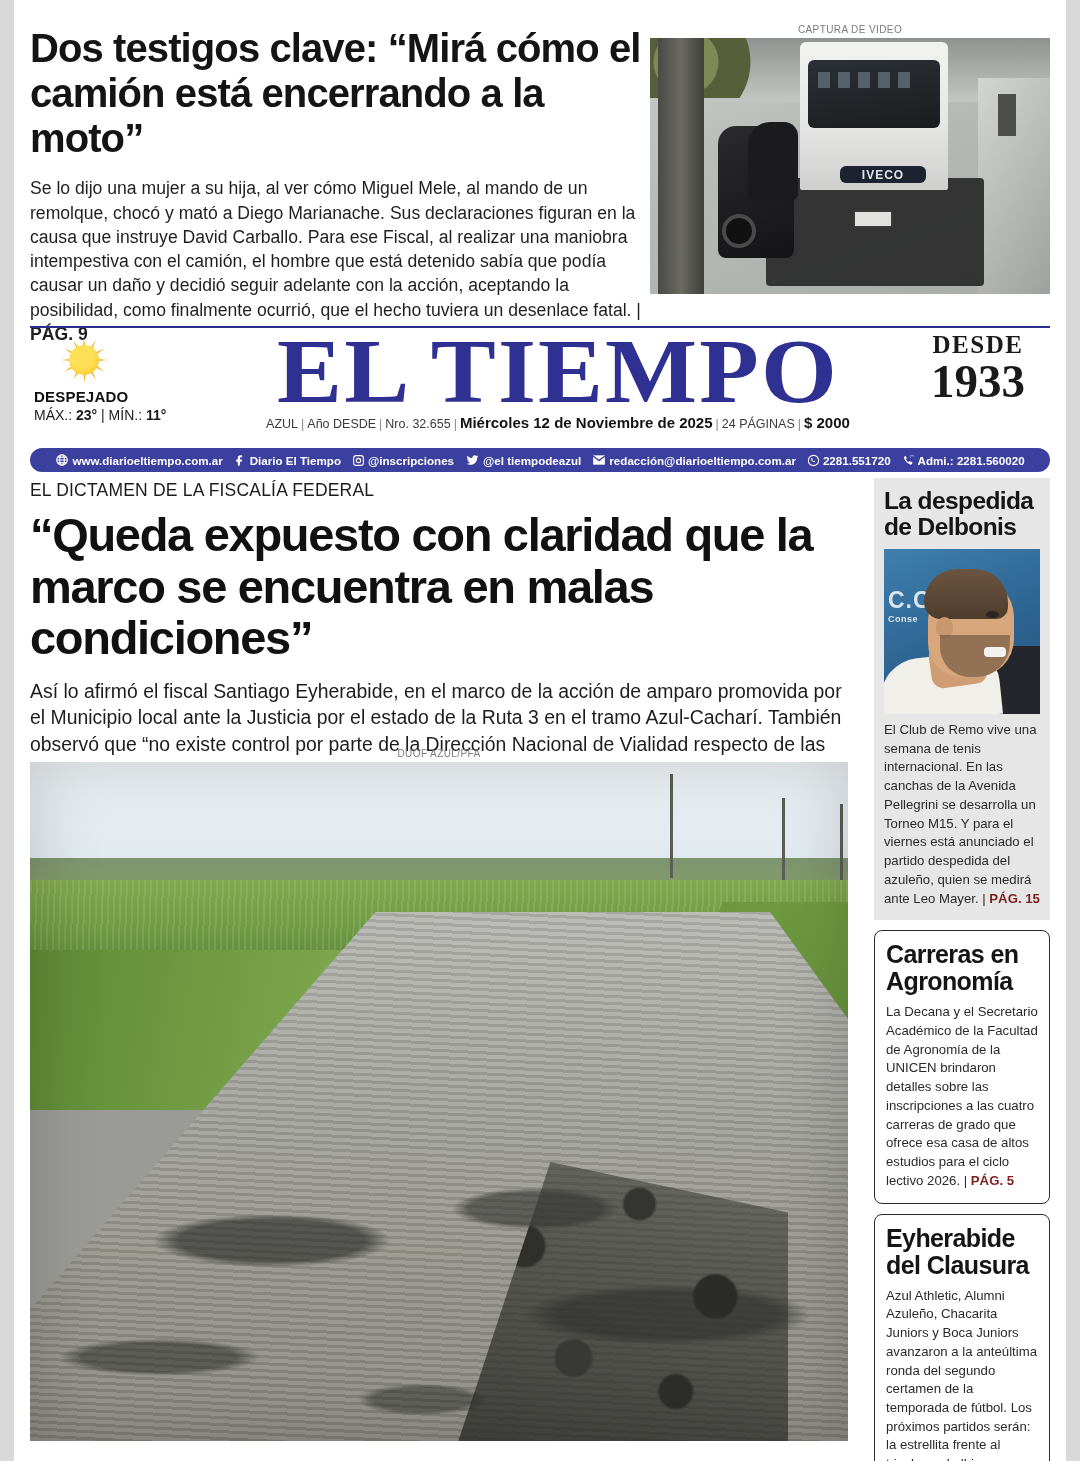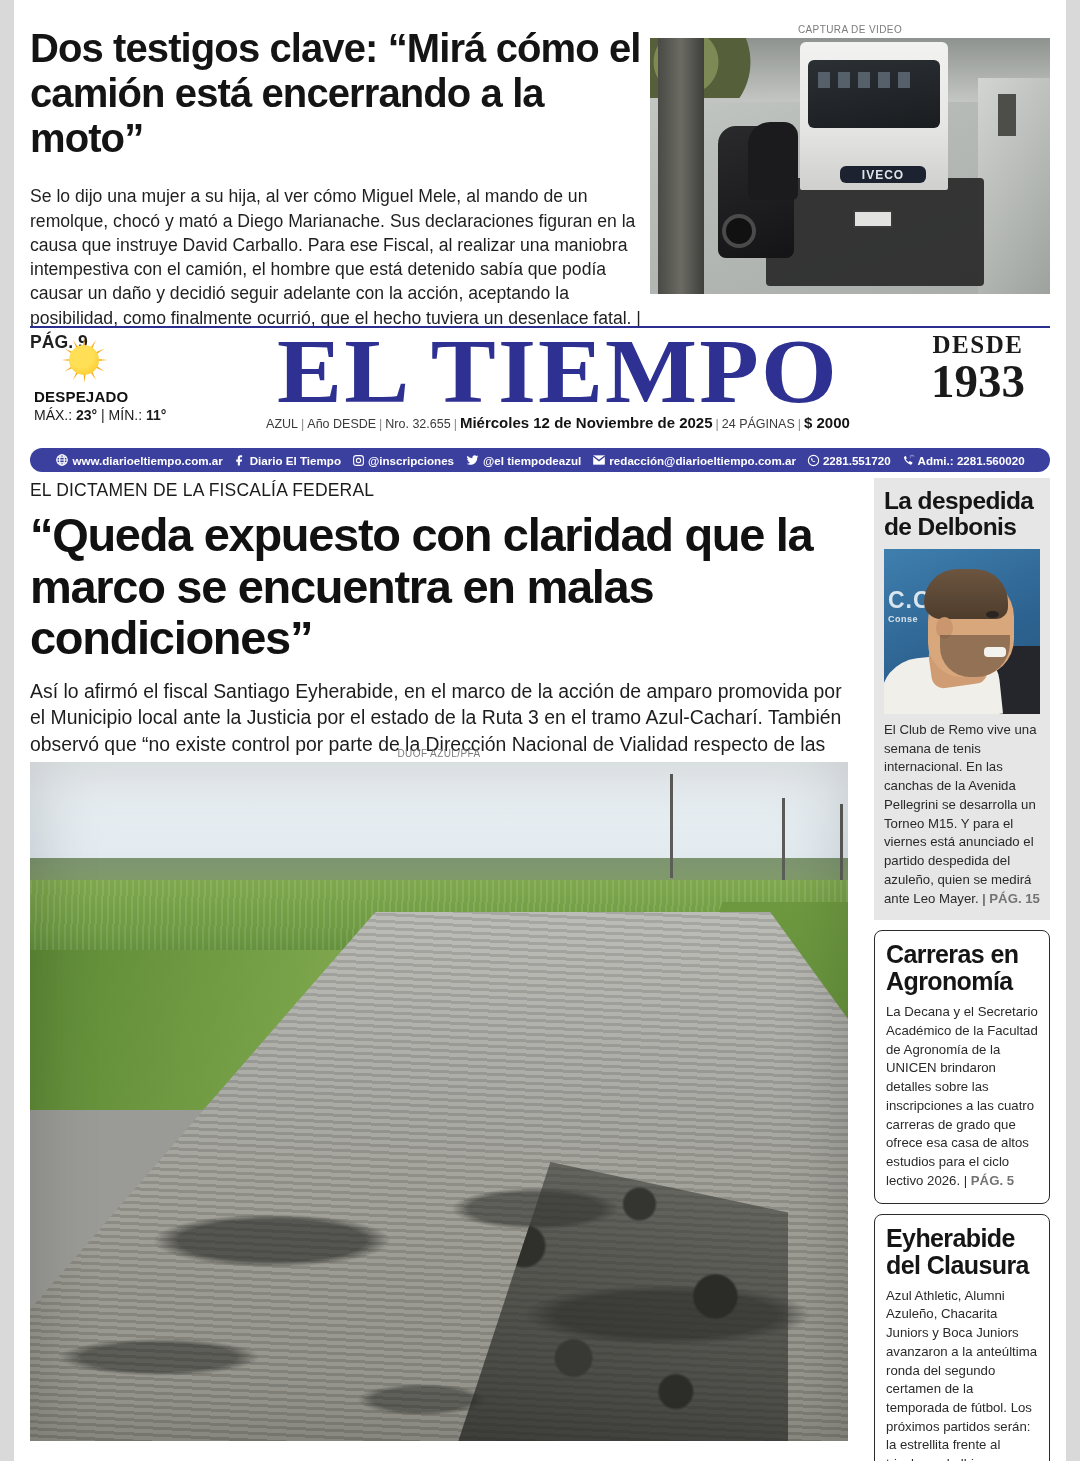--- a/index.html
+++ b/index.html
@@ -26,21 +26,21 @@
 
   
   .teaser { position:absolute; left:16px; top:26px; width:1020px; }
   .teaser-left { float:left; width:620px; }
   .kicker {
     font-size:17.5px; letter-spacing:0.2px; color:#1c1c1c;
     font-weight:400; margin-bottom:9px; white-space:nowrap;
   }
   .teaser-head {
     font-size:40px; line-height:1.12; font-weight:700; color:#141414;
-    letter-spacing:-0.9px; margin-bottom:24px;
+    letter-spacing:-0.9px; margin-bottom:16px;
   }
   .teaser-body {
     font-size:17.6px; line-height:1.38; color:#1f1f1f;
   }
   .teaser-body b { font-weight:700; }
 
   .teaser-figure { position:absolute; left:636px; top:24px; width:400px; }
   .photo-credit {
     font-size:10px; color:#7b7b7b; text-align:center;
     letter-spacing:0.4px; margin-bottom:3px;
@@ -247,21 +247,21 @@
     background:linear-gradient(180deg,#6c5540,#4e3c2c); border-radius:44px 44px 16px 22px; }
   .sp-ear { position:absolute; left:52px; top:68px; width:17px; height:22px;
     background:#c9966e; border-radius:50%; }
   .sp-beard { position:absolute; left:56px; top:86px; width:70px; height:42px;
     background:rgba(90,70,52,.55); border-radius:0 0 34px 30px; }
   .sp-eye { position:absolute; left:102px; top:62px; width:13px; height:7px;
     background:#2a2520; border-radius:50%; }
   .sp-mouth { position:absolute; left:100px; top:98px; width:22px; height:10px;
     background:#f2f2ef; border-radius:4px; }
   .side-text { font-size:13.2px; line-height:1.42; color:#2a2a2a; }
-  .side-text b { font-weight:700; color:#737373; }
+  .side-text b { font-weight:700; color:#7f1d1d; }
 
   .side-card {
     border:1.6px solid #2b2b2b; border-radius:8px; padding:10px 10px 12px 11px;
     margin-top:10px; background:#ffffff;
   }
   .side-card .side-title { font-size:25px; }
 </style>
 </head>
 <body>
 

